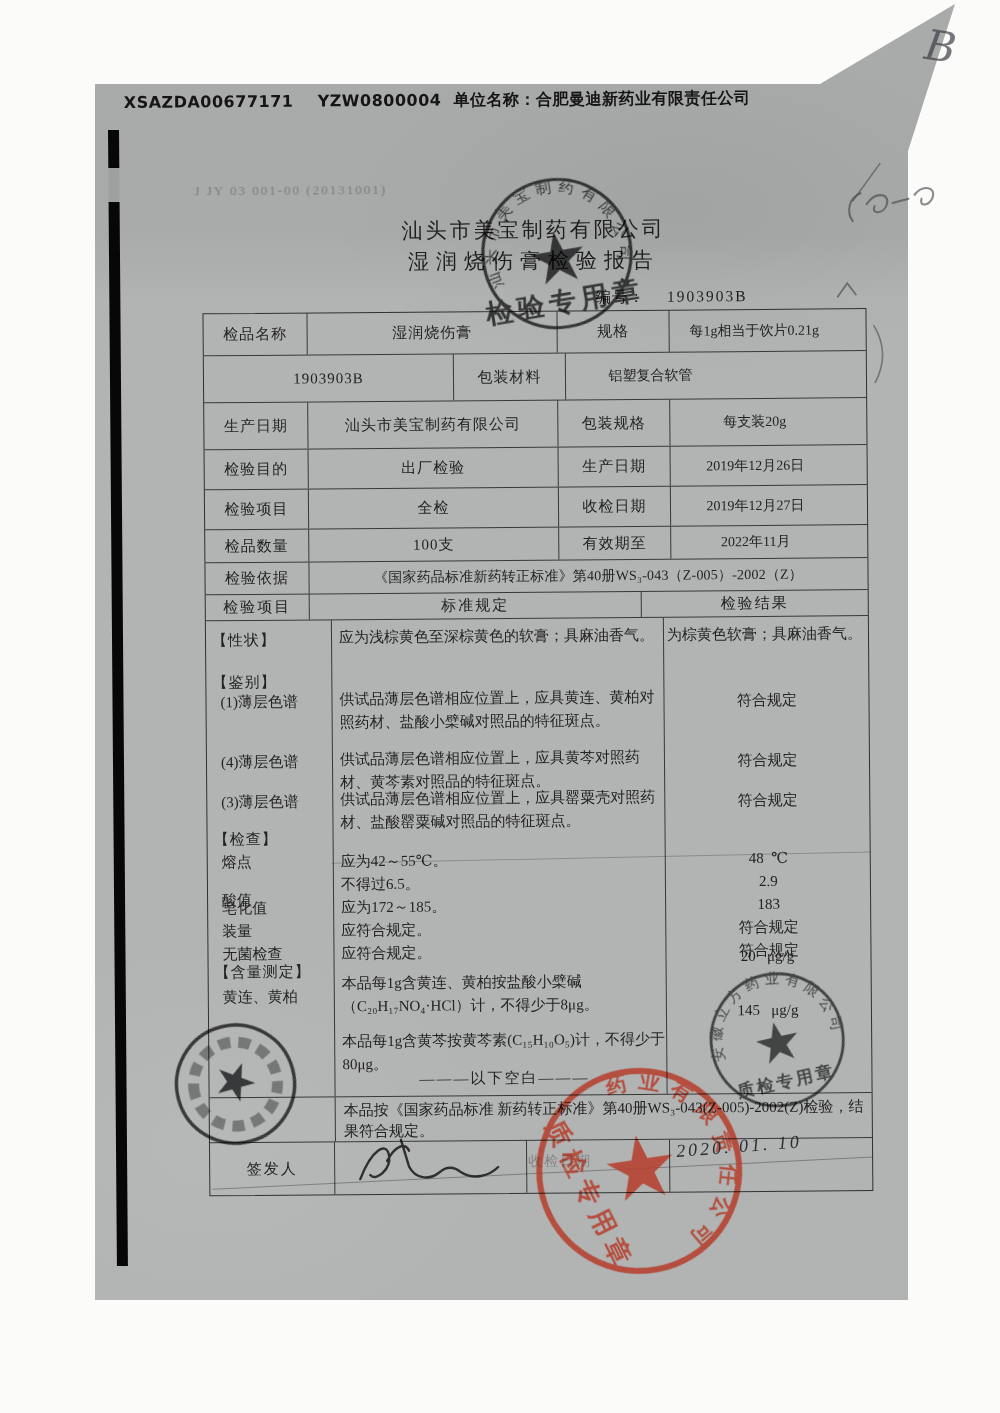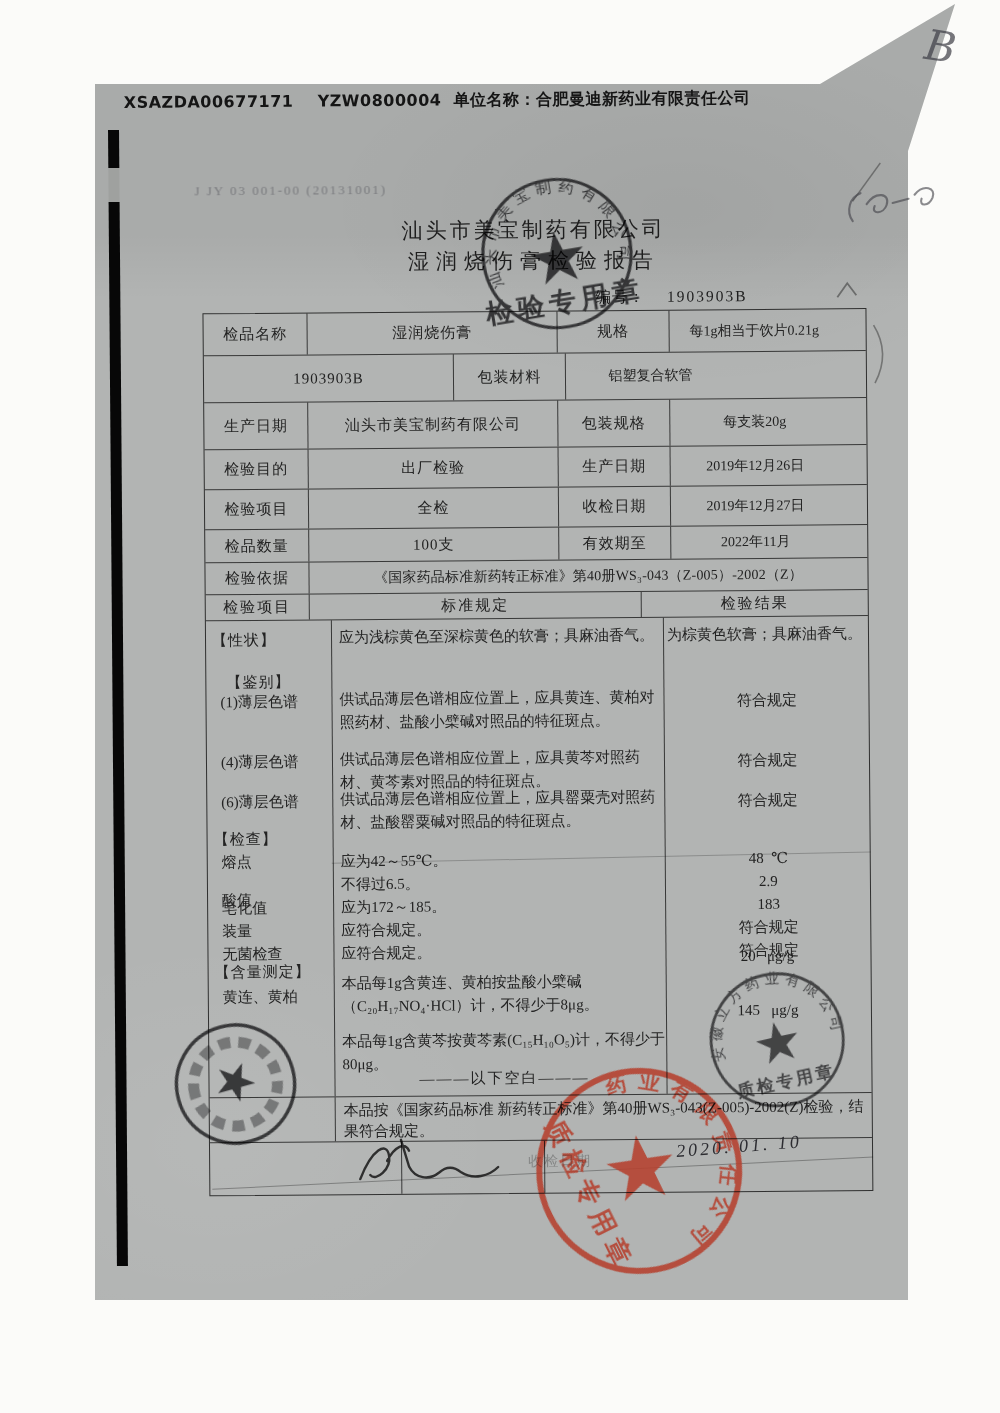--- a/index.html
+++ b/index.html
@@ -123,30 +123,30 @@
       </div>
 
       <div class="bodyz">
         <div class="v1"></div>
         <div class="v2"></div>
 
         <div class="bi lbl" style="left:6px;top:8px">【性状】</div>
         <div class="bi" style="left:133px;top:6px;width:320px">应为浅棕黄色至深棕黄色的软膏；具麻油香气。</div>
         <div class="bi" style="left:461px;top:6px;width:198px">为棕黄色软膏；具麻油香气。</div>
 
-        <div class="bi lbl" style="left:20px;top:50px">【鉴别】</div>
+        <div class="bi lbl" style="left:6px;top:50px">【鉴别】</div>
         <div class="bi" style="left:14px;top:70px">(1)薄层色谱</div>
         <div class="bi" style="left:133px;top:68px;width:322px">供试品薄层色谱相应位置上，应具黄连、黄柏对照药材、盐酸小檗碱对照品的特征斑点。</div>
         <div class="bi ctr" style="left:457px;top:72px;width:207px">符合规定</div>
 
         <div class="bi" style="left:14px;top:130px">(4)薄层色谱</div>
         <div class="bi" style="left:133px;top:128px;width:322px">供试品薄层色谱相应位置上，应具黄芩对照药材、黄芩素对照品的特征斑点。</div>
         <div class="bi ctr" style="left:457px;top:132px;width:207px">符合规定</div>
 
-        <div class="bi" style="left:14px;top:170px">(6)薄层色谱</div>
+        <div class="bi" style="left:14px;top:170px">(3)薄层色谱</div>
         <div class="bi" style="left:133px;top:168px;width:322px">供试品薄层色谱相应位置上，应具罂粟壳对照药材、盐酸罂粟碱对照品的特征斑点。</div>
         <div class="bi ctr" style="left:457px;top:172px;width:207px">符合规定</div>
 
         <div class="bi lbl" style="left:6px;top:207px">【检查】</div>
         <div class="bi" style="left:14px;top:230px">熔点</div>
         <div class="bi" style="left:14px;top:268px">酸值</div>
         <div class="bi" style="left:14px;top:276px">皂化值</div>
         <div class="bi" style="left:14px;top:299px">装量</div>
         <div class="bi" style="left:14px;top:322px">无菌检查</div>
         <div class="bi" style="left:133px;top:230px">应为42～55℃。</div>
@@ -165,20 +165,21 @@
         <div class="bi" style="left:133px;top:352px;width:308px">本品每1g含黄连、黄柏按盐酸小檗碱（C₂₀H₁₇NO₄·HCl）计，不得少于8μg。</div>
         <div class="bi" style="left:133px;top:410px;width:325px">本品每1g含黄芩按黄芩素(C₁₅H₁₀O₅)计，不得少于80μg。</div>
         <div class="bi ctr" style="left:133px;top:448px;width:324px;letter-spacing:2px">———以下空白———</div>
       </div>
 
       <div class="concl">
         <div class="cc1"></div>
         <div class="cc2">本品按《国家药品标准 新药转正标准》第40册WS₃-043(Z-005)-2002(Z)检验，结果符合规定。</div>
       </div>
       <div class="sgn">
+        <div class="sc" style="width:125px;letter-spacing:2px">签发人</div>
         <div class="sc" style="width:192px"></div>
         <div class="sc" style="width:143px"></div>
         <div class="sc" style="flex:1"></div>
       </div>
     </div>
 
     <div class="faint-datelabel">收检日期</div>
 
     <svg class="sealsvg" width="1000" height="1413" viewBox="0 0 1000 1413">
       <defs>

